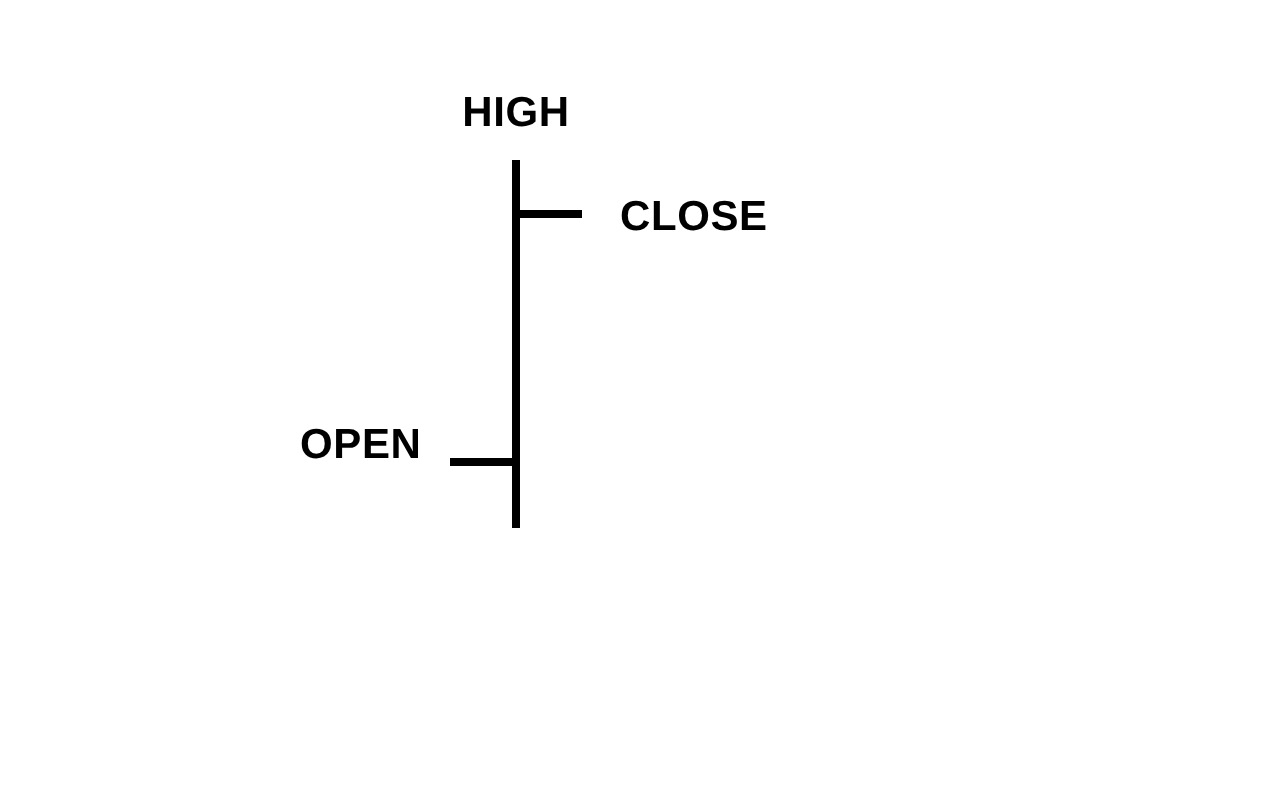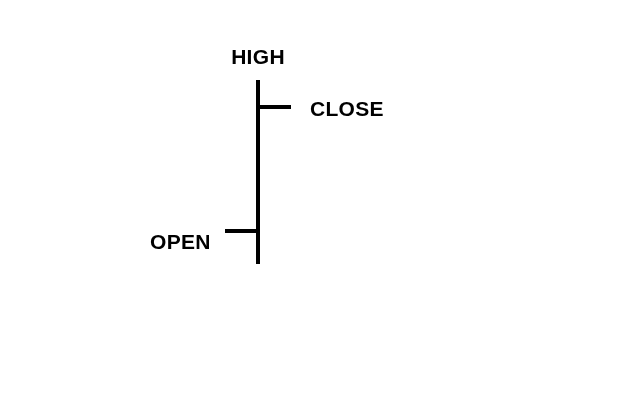--- a/index.html
+++ b/index.html
@@ -54,21 +54,21 @@
     left: 258px;
     top: 46px;
     transform: translateX(-50%);
   }
   .label-close {
     left: 310px;
     top: 98px;
   }
   .label-open {
     left: 150px;
-    top: 231px;
+    top: 212px;
   }
   .label-low {
     left: 256px;
     top: 277px;
     transform: translateX(-50%);
   }
 </style>
 </head>
 <body>
 

